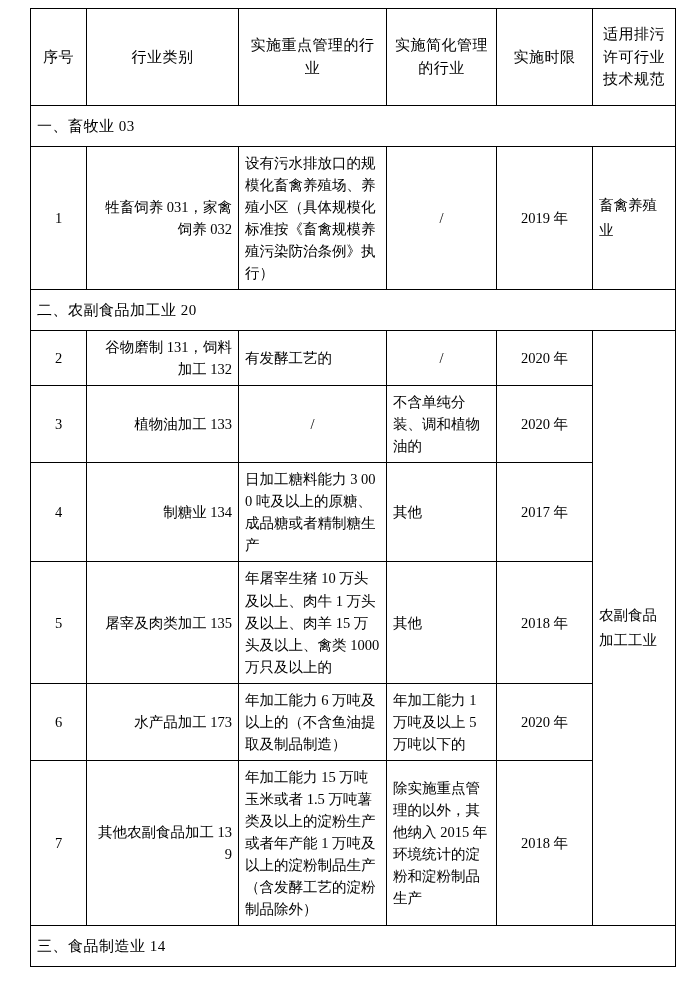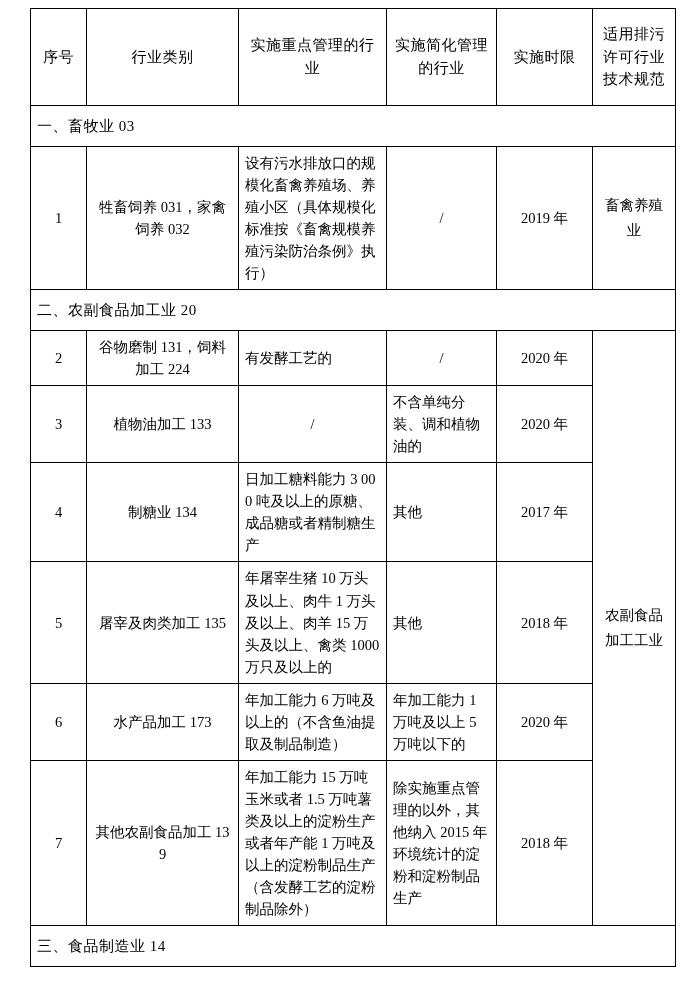--- a/index.html
+++ b/index.html
@@ -55,30 +55,29 @@
     letter-spacing: 0.5px;
   }
   .num-cell {
     text-align: center;
   }
   .center {
     text-align: center;
     margin-left: 12px;
   }
   .cat-cell {
-    text-align: center;
+    text-align: right;
     padding-left: 10px;
   }
   .body-cell {
     text-align: left;
     padding-left: 8px;
     padding-right: 6px;
   }
   .tech-cell {
-    text-align: center;
     line-height: 1.7;
     margin-top: 46px;
   }
   .slash {
     text-align: center;
   }
 </style>
 </head>
 <body>
 
@@ -115,21 +114,21 @@
         <td class="center">2019 年</td>
         <td class="tech-cell">畜禽养殖业</td>
       </tr>
 
       <tr class="section-row">
         <td colspan="6">二、农副食品加工业 20</td>
       </tr>
 
       <tr>
         <td class="num-cell">2</td>
-        <td class="cat-cell">谷物磨制 131，饲料加工 224</td>
+        <td class="cat-cell">谷物磨制 131，饲料加工 132</td>
         <td class="body-cell">有发酵工艺的</td>
         <td class="slash">/</td>
         <td class="center">2020 年</td>
         <td class="tech-cell" rowspan="6">农副食品加工工业</td>
       </tr>
 
       <tr>
         <td class="num-cell">3</td>
         <td class="cat-cell">植物油加工 133</td>
         <td class="slash">/</td>

